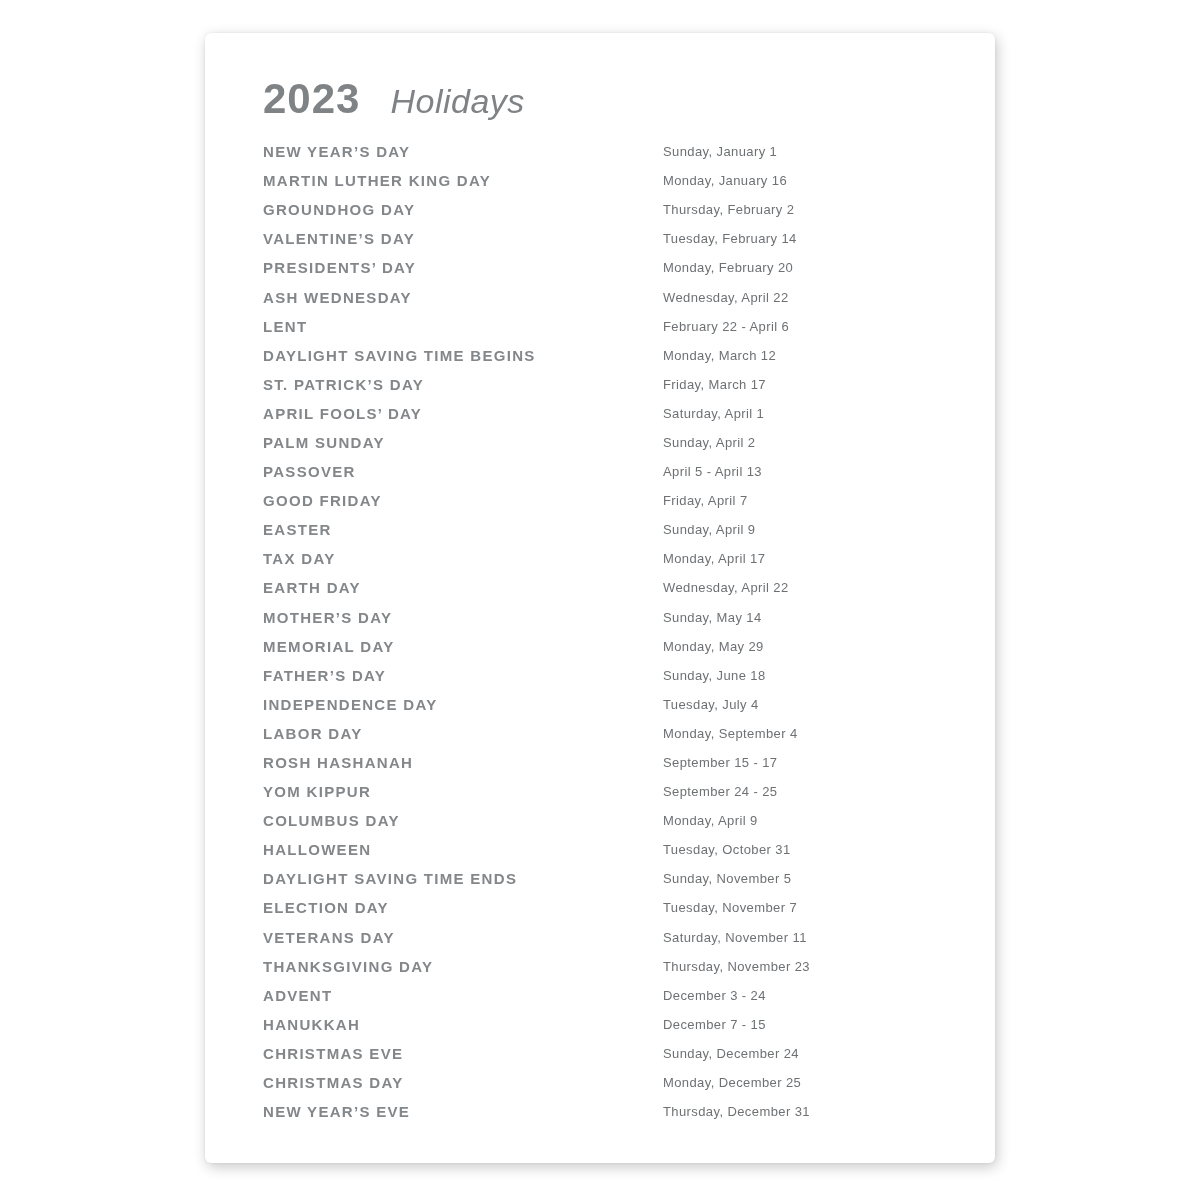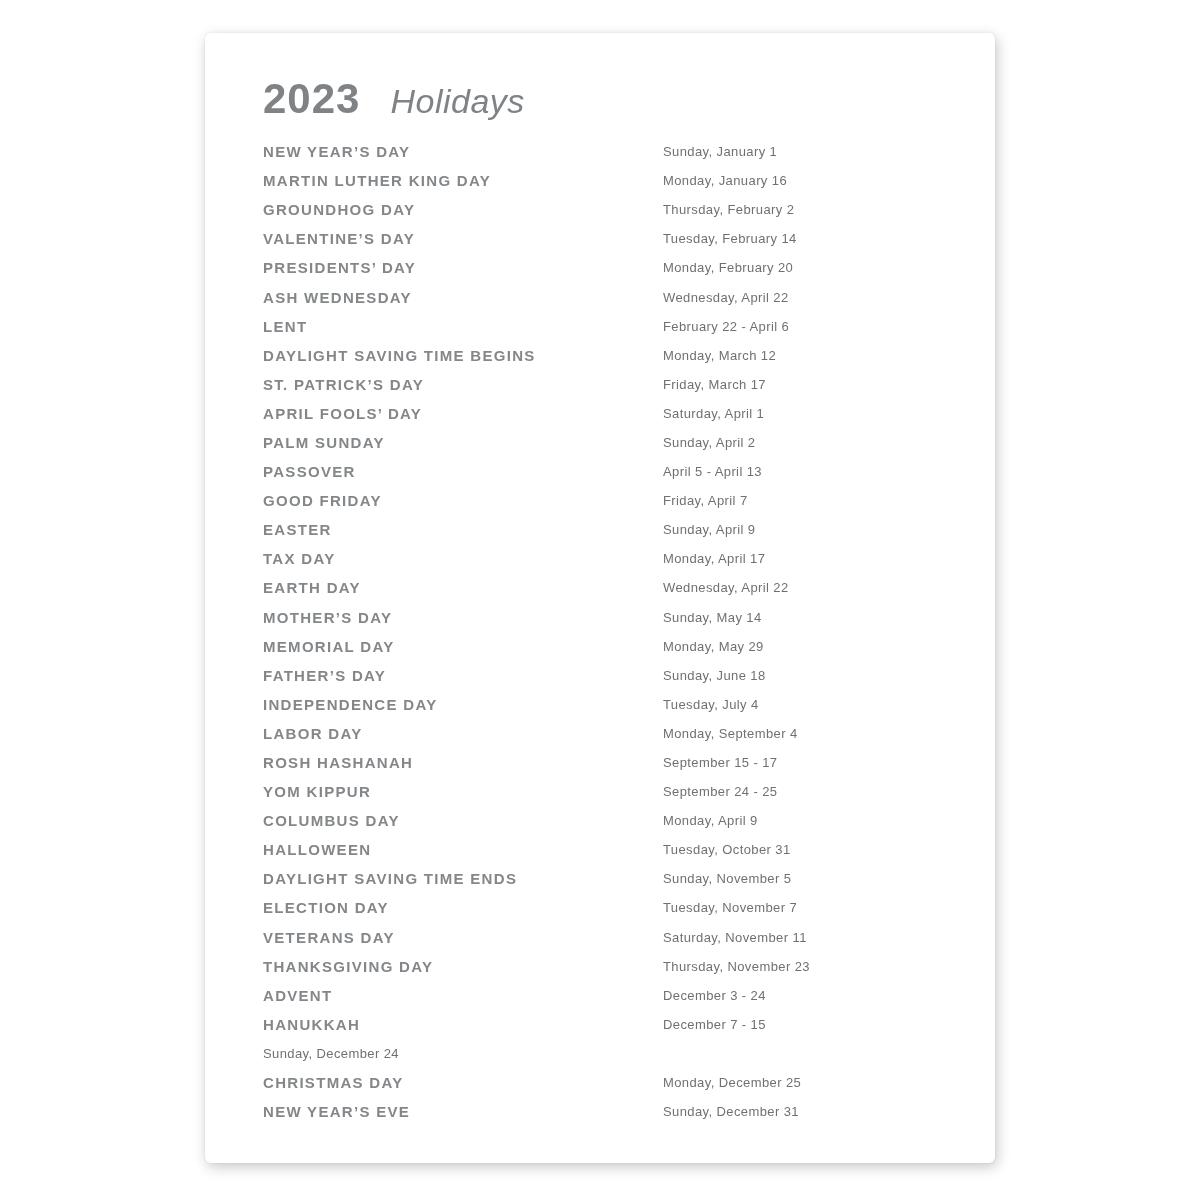--- a/index.html
+++ b/index.html
@@ -201,25 +201,26 @@
         </div>
         <div class="row">
           <span class="name">ADVENT</span>
           <span class="date">December 3 - 24</span>
         </div>
         <div class="row">
           <span class="name">HANUKKAH</span>
           <span class="date">December 7 - 15</span>
         </div>
         <div class="row">
+          <span class="name">CHRISTMAS EVE</span>
           <span class="date">Sunday, December 24</span>
         </div>
         <div class="row">
           <span class="name">CHRISTMAS DAY</span>
           <span class="date">Monday, December 25</span>
         </div>
         <div class="row">
           <span class="name">NEW YEAR’S EVE</span>
-          <span class="date">Sunday, December 31</span>
+          <span class="date">Thursday, December 31</span>
         </div>
       </div>
   </div>
 </div>
 
 </body></html>

